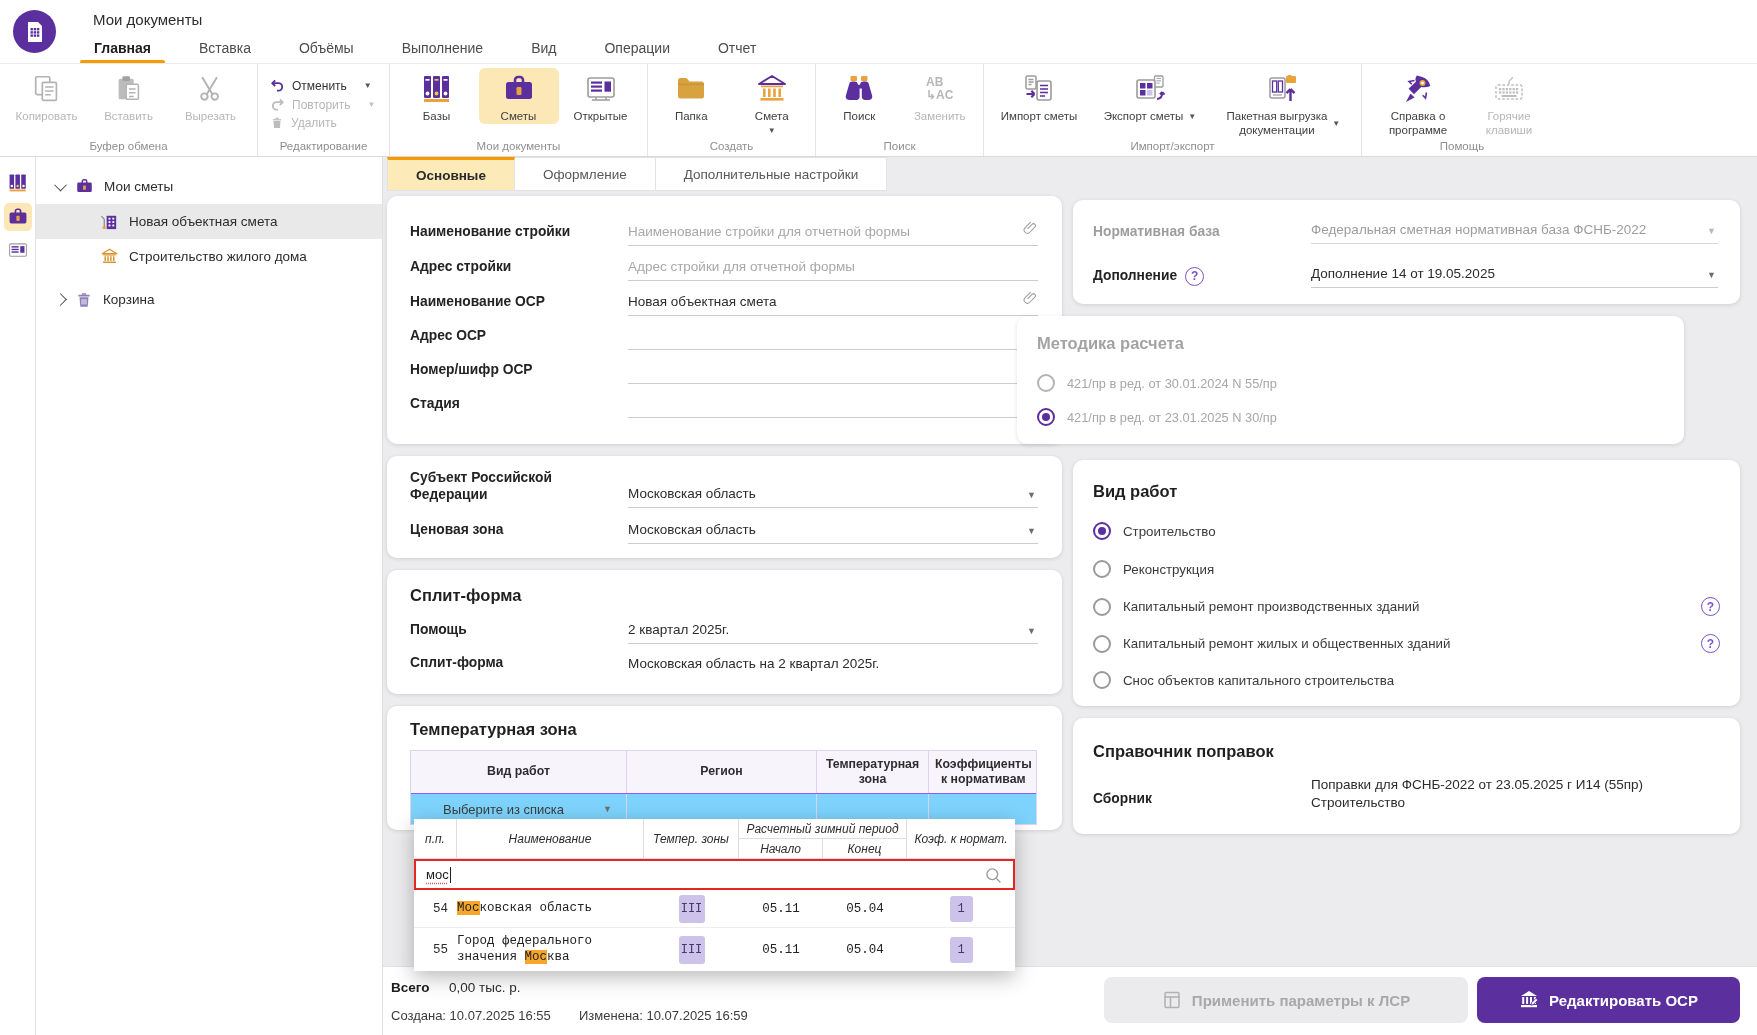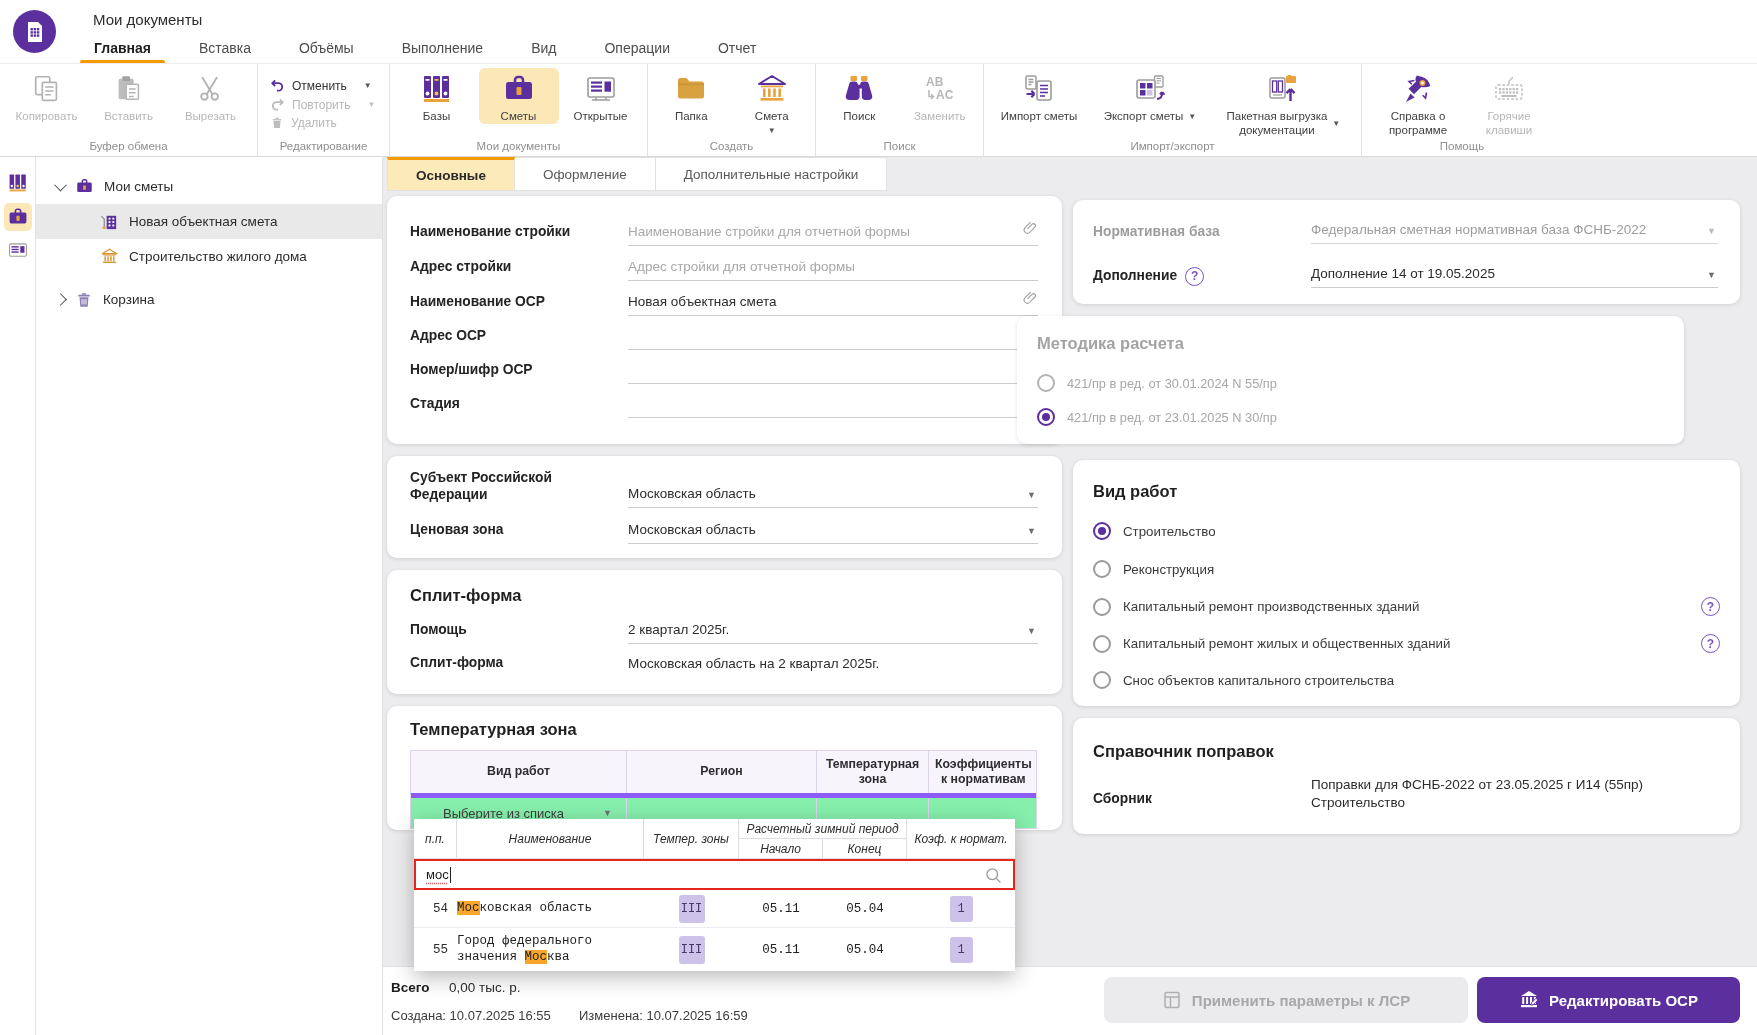--- a/index.html
+++ b/index.html
@@ -72,21 +72,21 @@
   .radio.sel{border-color:#5b2f9e;}
   .radio.sel:after{content:"";position:absolute;left:3px;top:3px;right:3px;bottom:3px;border-radius:50%;background:#5b2f9e;}
   .optrow{position:absolute;left:23px;right:20px;display:flex;align-items:center;gap:12px;font-size:13.3px;color:#3a3a3a;}
   .optrow.dim{color:#a7a7a7;font-size:12.8px;}
 
   
   .tz-table{position:absolute;left:23px;top:44px;right:25px;border:1px solid #ded3ee;box-sizing:border-box;}
   .tz-head{display:grid;grid-template-columns:216px 190px 112px 1fr;background:#f8f4fc;}
   .tz-hc{border-right:1px solid #ded3ee;padding:5px 6px;display:flex;align-items:center;justify-content:center;text-align:center;font-weight:bold;font-size:12.3px;color:#2e2e2e;line-height:1.25;box-sizing:border-box;min-height:42px;}
   .tz-hc:last-child{border-right:none;}
-  .tz-row{display:grid;grid-template-columns:216px 190px 112px 1fr;border-top:5px solid #8b5cf6;background:#86efac;}
+  .tz-row{display:grid;grid-template-columns:216px 190px 112px 1fr;border-top:1px solid #8b5cf6;background:#7dd3fc;}
   .tz-rc{border-right:1px solid #ded3ee;height:30px;box-sizing:border-box;}
   .tz-rc:last-child{border-right:none;}
   .tz-select{display:flex;align-items:center;height:30px;padding:0 14px 0 32px;font-size:13px;color:#3d3d3d;position:relative;}
   .tz-select .fdd{bottom:10px;right:14px;}
 
   
   .popup{position:absolute;left:414px;top:819px;width:601px;background:#fff;box-shadow:0 6px 20px rgba(0,0,0,.28);z-index:6;}
   .pgrid{display:grid;grid-template-columns:43px 187px 95px 84px 84px 1fr;}
   .phc{border:1px solid #dcdce2;border-width:0 1px 1px 0;font-style:italic;font-size:12px;color:#2d2d2d;display:flex;align-items:center;justify-content:center;text-align:center;box-sizing:border-box;background:#fff;}
   .ph-tall{grid-row:1/3;}

